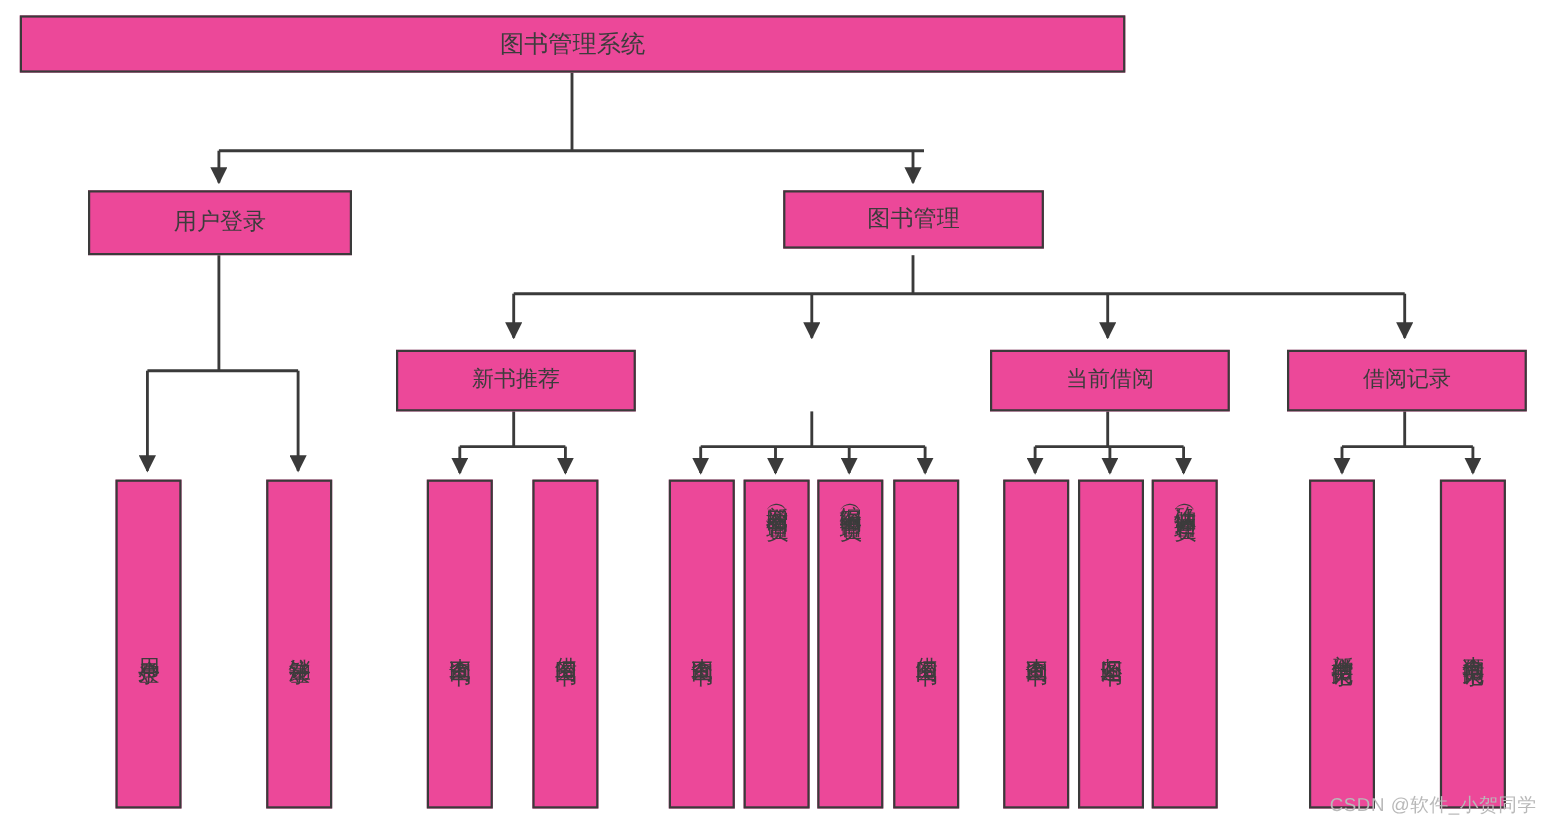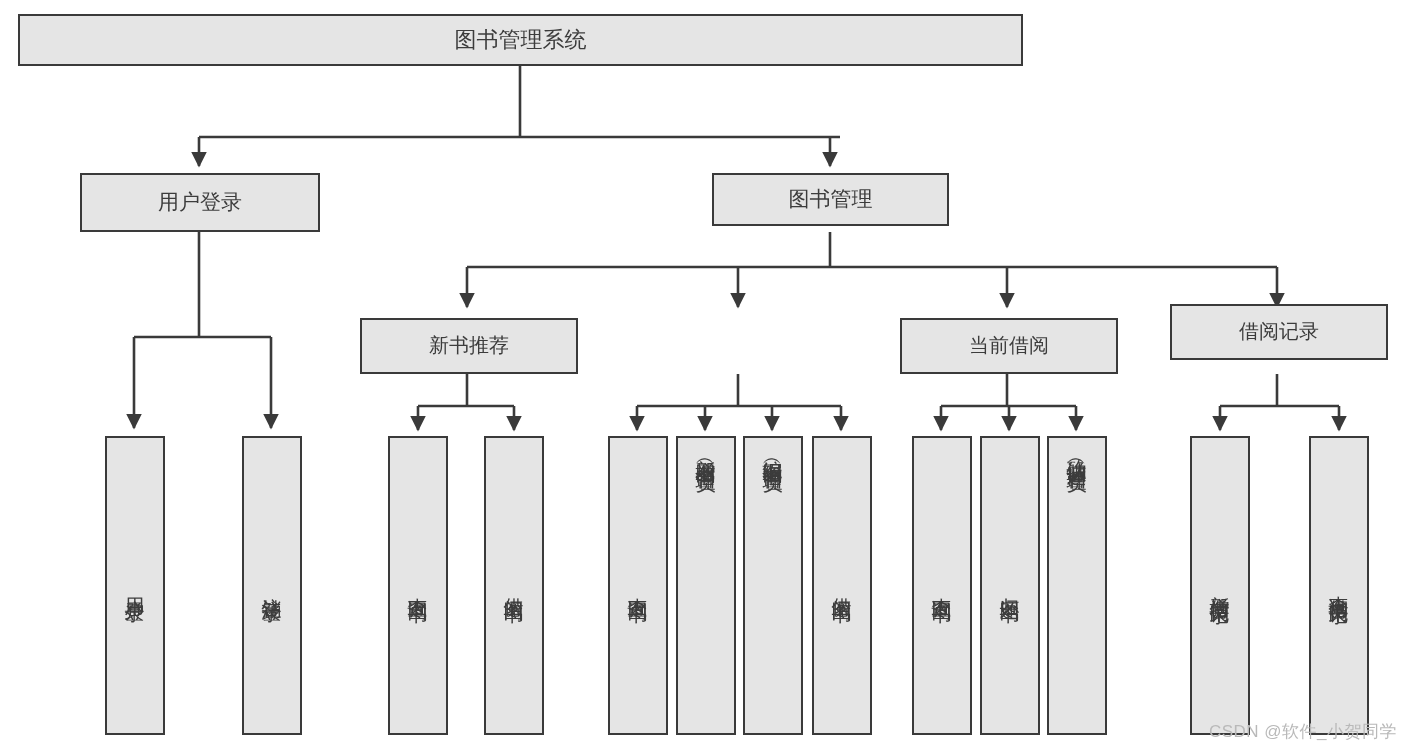--- a/index.html
+++ b/index.html
@@ -21,21 +21,21 @@
   #edge-layer {
     position: absolute;
     left: 0;
     top: 0;
     width: 1405px;
     height: 747px;
   }
   .node {
     position: absolute;
     box-sizing: border-box;
-    background: #e5e5e5;
+    background: #ec4899;
     border: 2px solid #3a3a3a;
     display: flex;
     align-items: center;
     justify-content: center;
     color: #3c3c3c;
     z-index: 2;
   }
   .node-label {
     color: #3c3c3c;
     line-height: 1.18;
@@ -138,21 +138,21 @@
   <div class="node level1" style="left:712px; top:173px; width:237px; height:53px;">
     <span class="node-label">图书管理</span>
   </div>
 
   <div class="node level2" style="left:360px; top:318px; width:218px; height:56px;">
     <span class="node-label">新书推荐</span>
   </div>
   <div class="node level2" style="left:900px; top:318px; width:218px; height:56px;align-items:center;">
     <span class="node-label">当前借阅</span>
   </div>
-  <div class="node level2" style="left:1170px; top:304px; width:218px; height:56px;">
+  <div class="node level2" style="left:1170px; top:318px; width:218px; height:56px;">
     <span class="node-label">借阅记录</span>
   </div>
 
   <div class="node leaf centered" style="left:105px; top:436px; width:60px; height:299px;">
     <span class="node-label">用户登录</span>
   </div>
   <div class="node leaf centered" style="left:242px; top:436px; width:60px; height:299px;">
     <span class="node-label">注销登录</span>
   </div>
 

